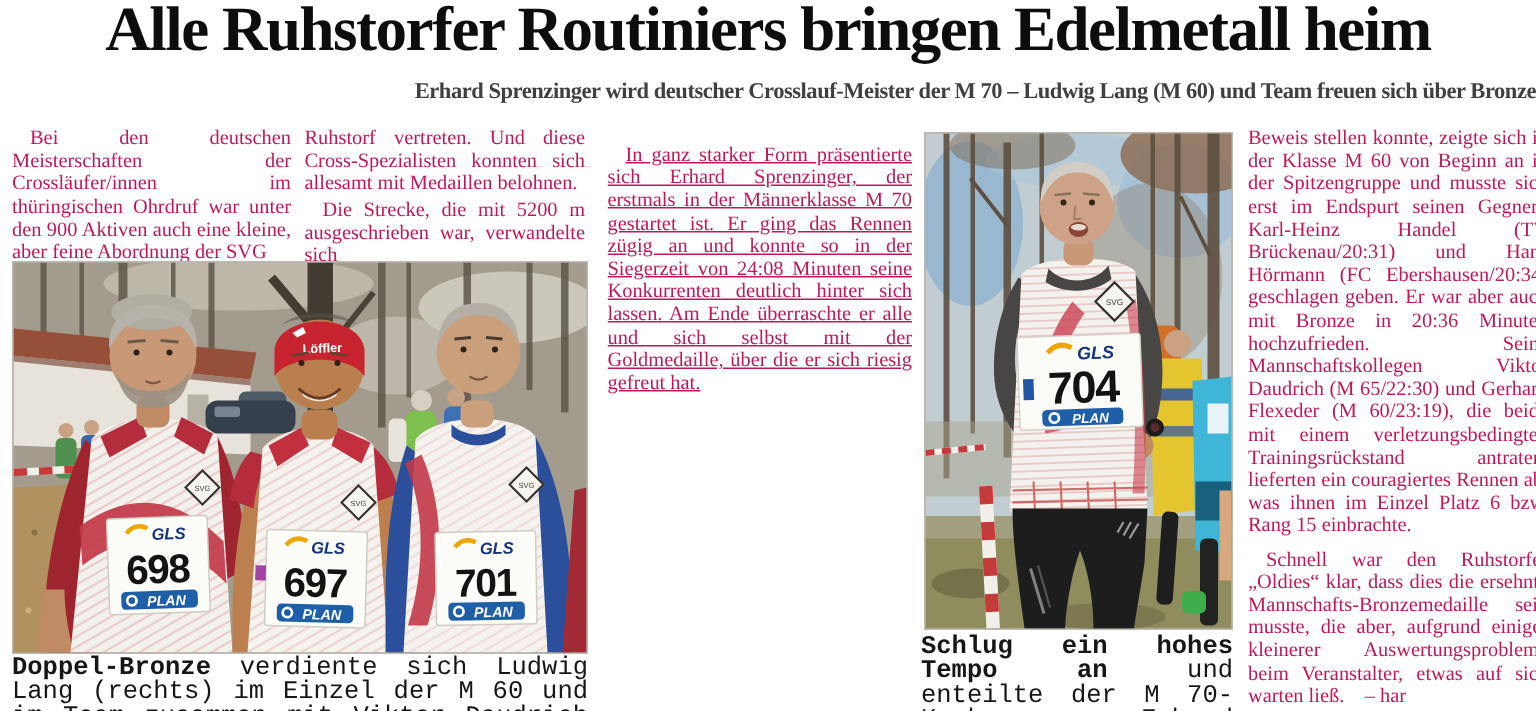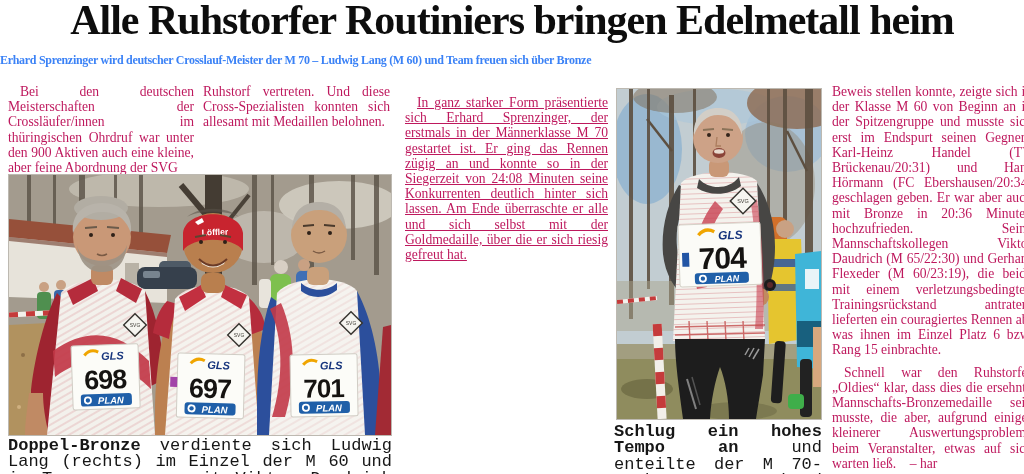--- a/index.html
+++ b/index.html
@@ -7,23 +7,23 @@
     width:1024px;height:474px;background:#ffffff;color:#121212;
     font-family:"Liberation Serif", serif;position:relative;overflow:hidden;
   }
   .page{position:absolute;inset:0;}
   .headline{
     position:absolute;top:-4px;left:0;right:0;margin:0;text-align:center;
     font-size:42px;font-weight:700;letter-spacing:-1px;white-space:nowrap;
     font-family:"Liberation Serif", serif;color:#0d0d0d;
   }
   .subheadline{
-    position:absolute;top:53px;left:0;right:0;margin:0;text-align:left;
-    font-size:12px;font-weight:700;letter-spacing:-0.3px;white-space:nowrap;
-    font-family:"Liberation Serif", serif;color:#3b82f6;
+    position:absolute;top:53px;left:0;right:0;margin:0;text-align:right;
+    font-size:15px;font-weight:700;letter-spacing:-0.3px;white-space:nowrap;
+    font-family:"Liberation Serif", serif;color:#404040;
   }
   .col{
     position:absolute;top:84px;text-align:justify;
     font-size:13.6px;line-height:15.2px;color:#be185d;
   }
   .col p{margin:0;}
   .col p.indent{text-indent:12px;margin-top:7px;}
   .col p.first{margin-top:0;}
   .c1{left:8px;width:186px;}
   .c2{left:203px;width:187px;}
@@ -49,20 +49,21 @@
 
   <h1 class="headline">Alle Ruhstorfer Routiniers bringen Edelmetall heim</h1>
   <h2 class="subheadline">Erhard Sprenzinger wird deutscher Crosslauf-Meister der M 70 – Ludwig Lang (M 60) und Team freuen sich über Bronze</h2>
 
   <div class="col c1">
     <p class="indent first">Bei den deutschen Meisterschaften der Crossläufer/innen im thüringischen Ohrdruf war unter den 900 Aktiven auch eine kleine, aber feine Abordnung der SVG</p>
   </div>
 
   <div class="col c2">
     <p class="first">Ruhstorf vertreten. Und diese Cross-Spezialisten konnten sich allesamt mit Medaillen belohnen.</p>
+    <p class="indent" style="margin-top:2px;">Die Strecke, die mit 5200 m ausgeschrieben war, verwandelte sich</p>
   </div>
 
   <div class="col c3">
     <p class="indent">In ganz starker Form präsentierte sich Erhard Sprenzinger, der erstmals in der Männerklasse M 70 gestartet ist. Er ging das Rennen zügig an und konnte so in der Siegerzeit von 24:08 Minuten seine Konkurrenten deutlich hinter sich lassen. Am Ende überraschte er alle und sich selbst mit der Goldmedaille, über die er sich riesig gefreut hat.</p>
   </div>
 
   <div class="col c4">
     <p class="first">Beweis stellen konnte, zeigte sich in der Klasse M 60 von Beginn an in der Spitzengruppe und musste sich erst im Endspurt seinen Gegnern Karl-Heinz Handel (TV Brückenau/20:31) und Hans Hörmann (FC Ebershausen/20:34) geschlagen geben. Er war aber auch mit Bronze in 20:36 Minuten hochzufrieden. Seine Mannschaftskollegen Viktor Daudrich (M 65/22:30) und Gerhard Flexeder (M 60/23:19), die beide mit einem verletzungsbedingten Trainingsrückstand antraten, lieferten ein couragiertes Rennen ab, was ihnen im Einzel Platz 6 bzw. Rang 15 einbrachte.</p>
     <p class="indent">Schnell war den Ruhstorfer „Oldies“ klar, dass dies die ersehnte Mannschafts-Bronzemedaille sein musste, die aber, aufgrund einiger kleinerer Auswertungsprobleme beim Veranstalter, etwas auf sich warten ließ. – har</p>
   </div>

